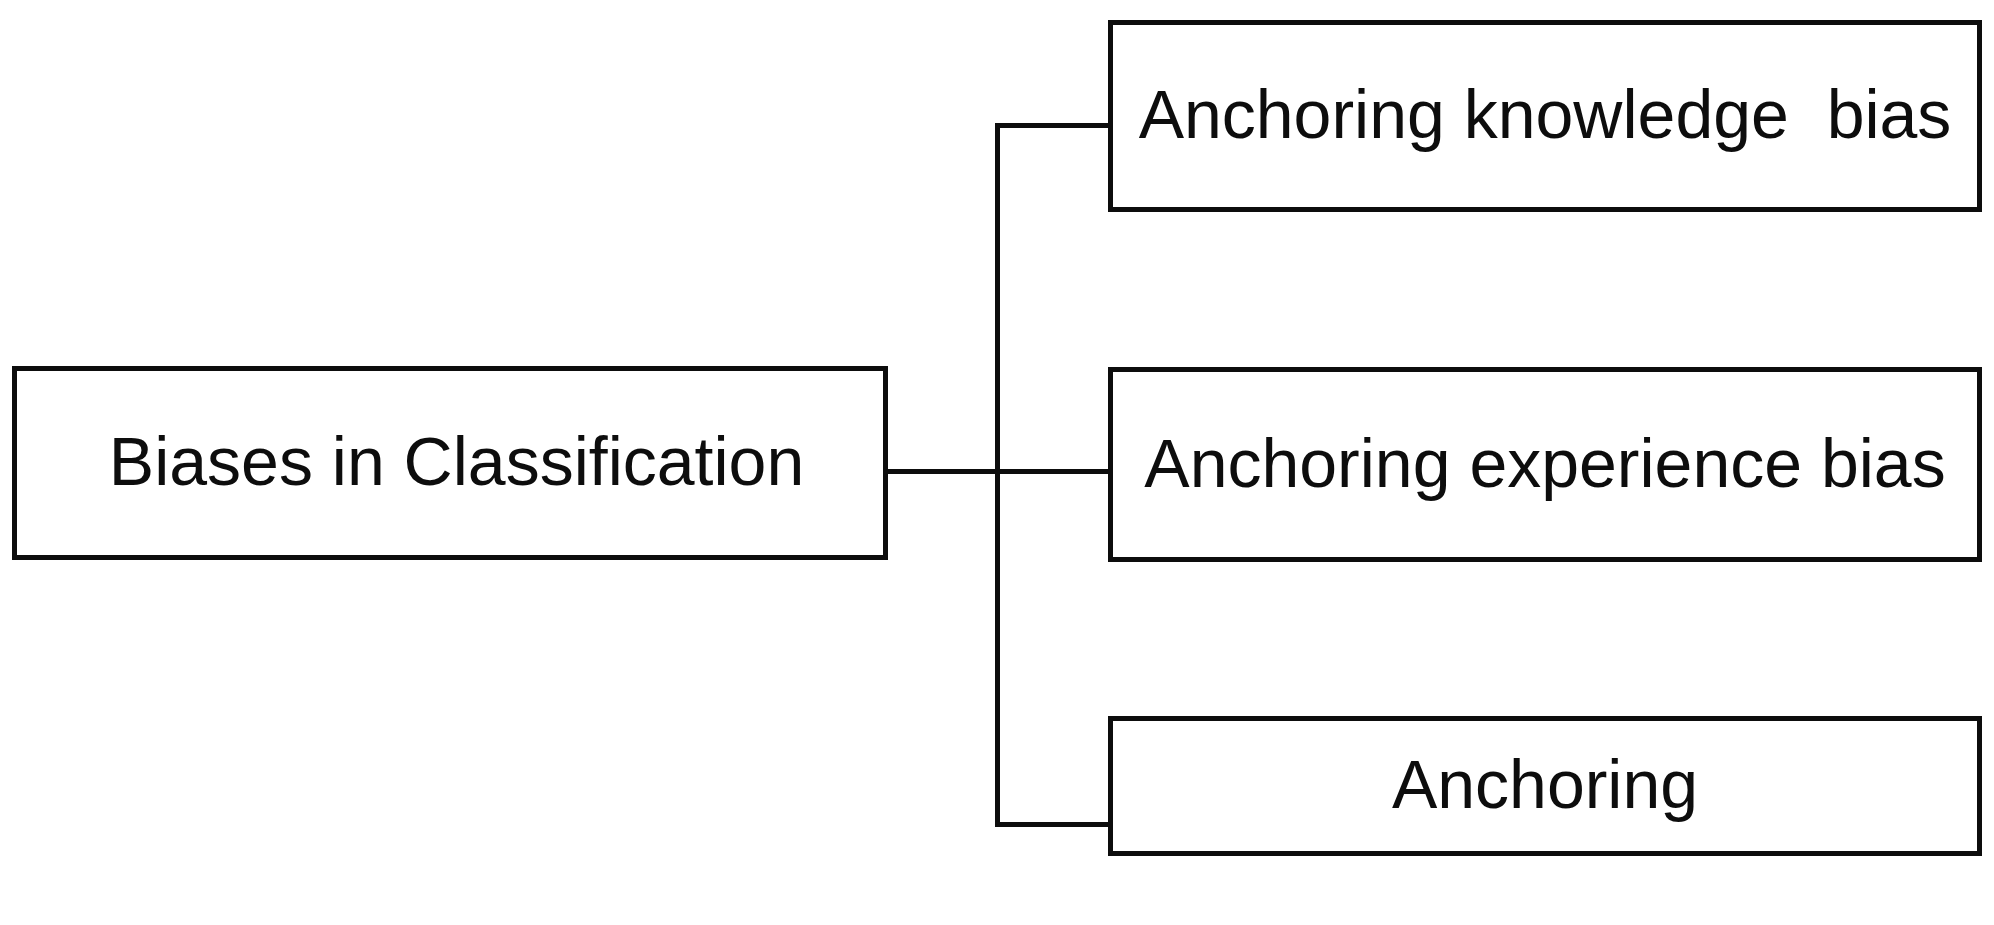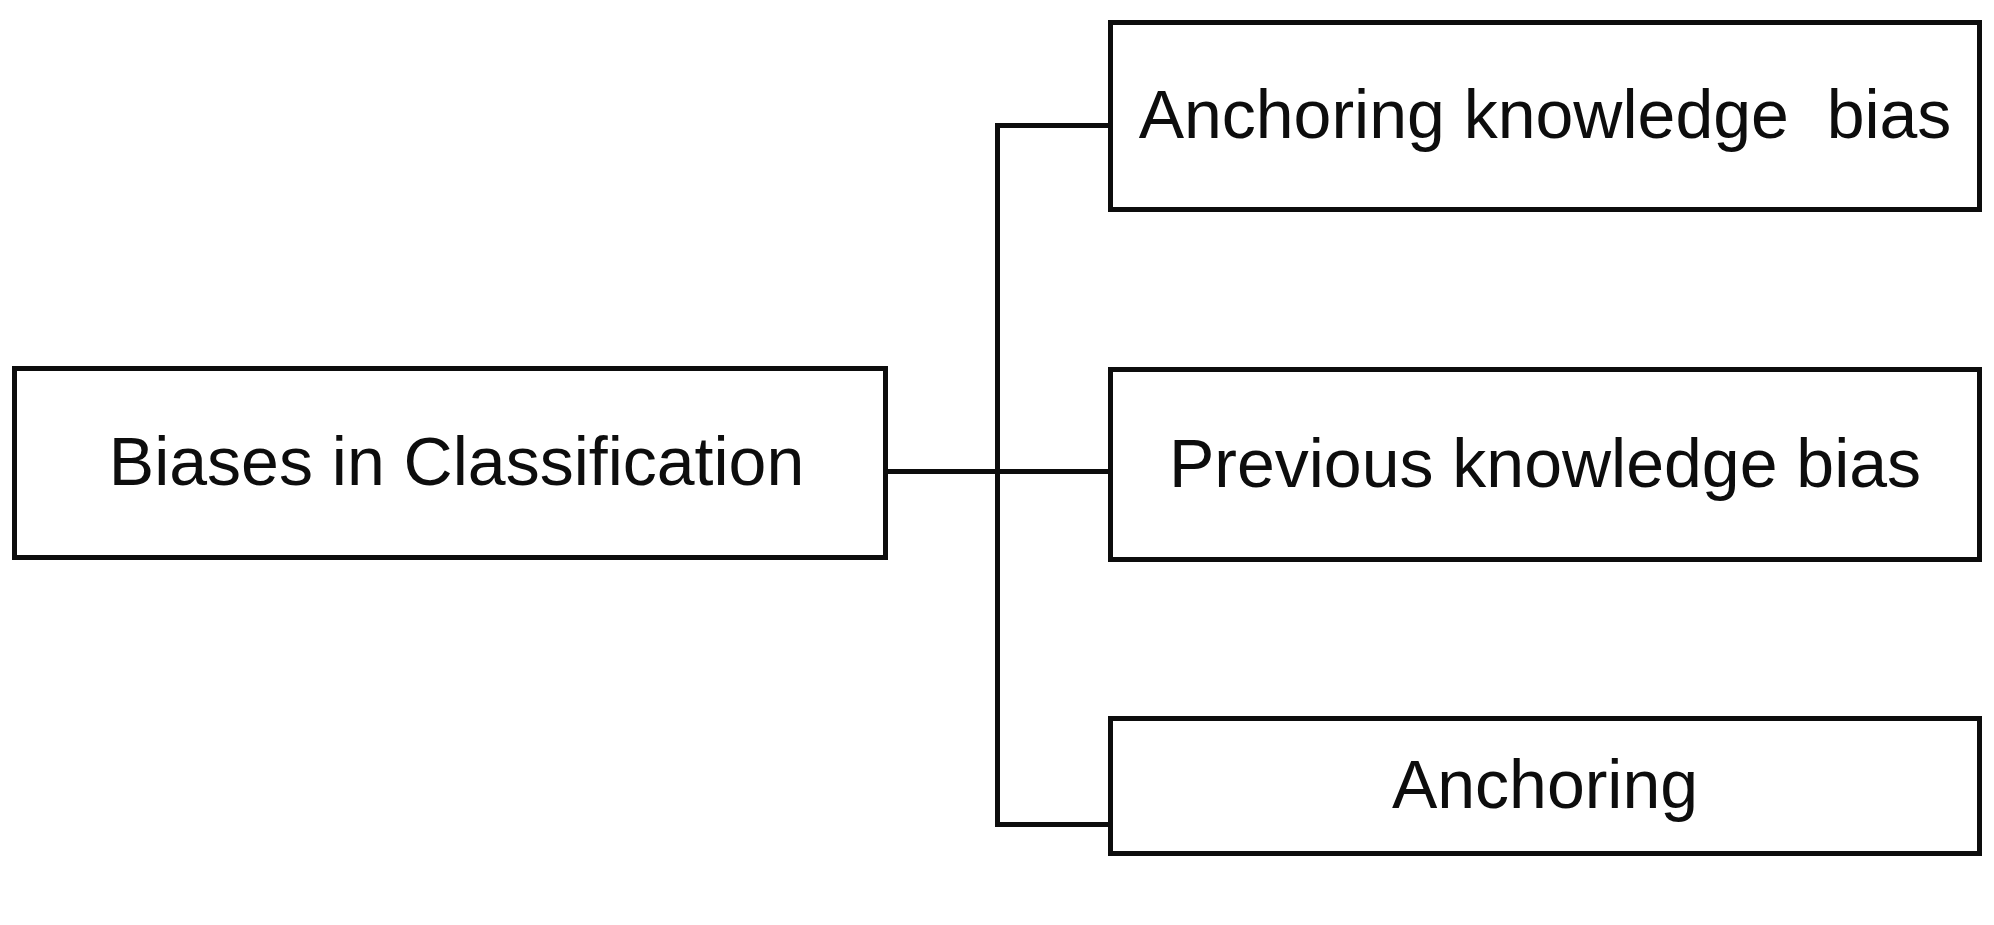--- a/index.html
+++ b/index.html
@@ -66,20 +66,20 @@
 
   <div class="node node-root">
     <span class="node-label">Biases in Classification</span>
   </div>
 
   <div class="node node-child node-child-0">
     <span class="node-label">Anchoring knowledge  bias</span>
   </div>
 
   <div class="node node-child node-child-1">
-    <span class="node-label">Previous knowledge bias</span>
+    <span class="node-label">Anchoring experience bias</span>
   </div>
 
   <div class="node node-child node-child-2">
     <span class="node-label">Anchoring</span>
   </div>
 
 </div>
 
 </body></html>

